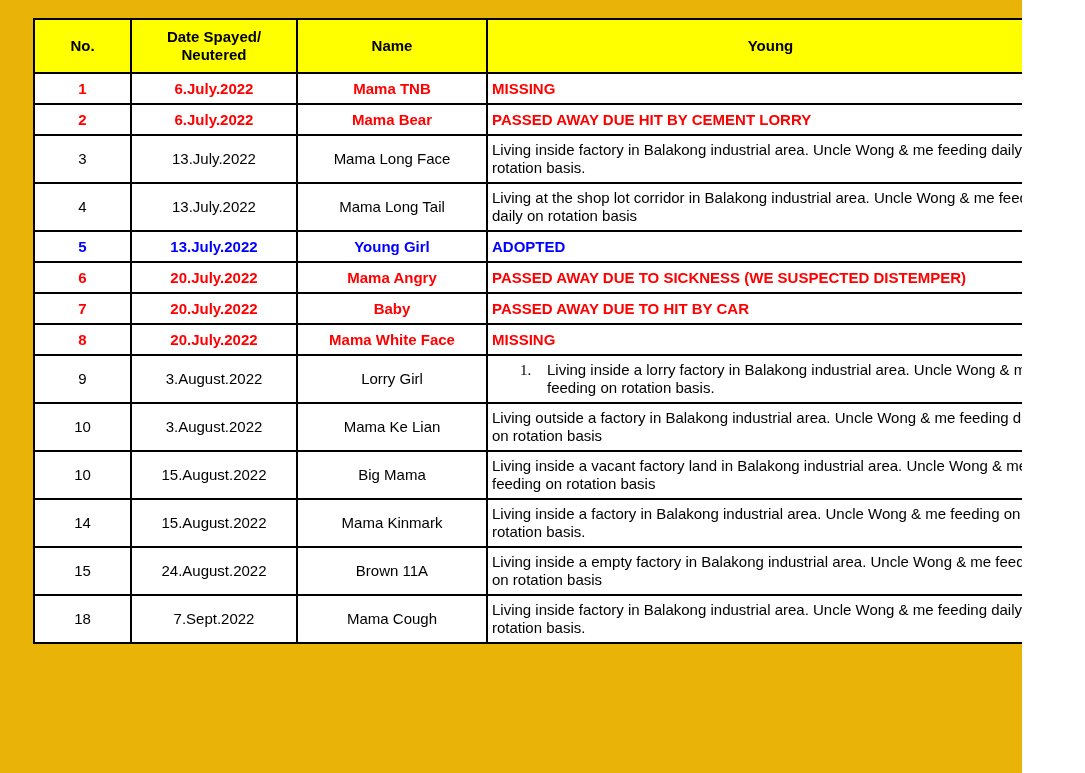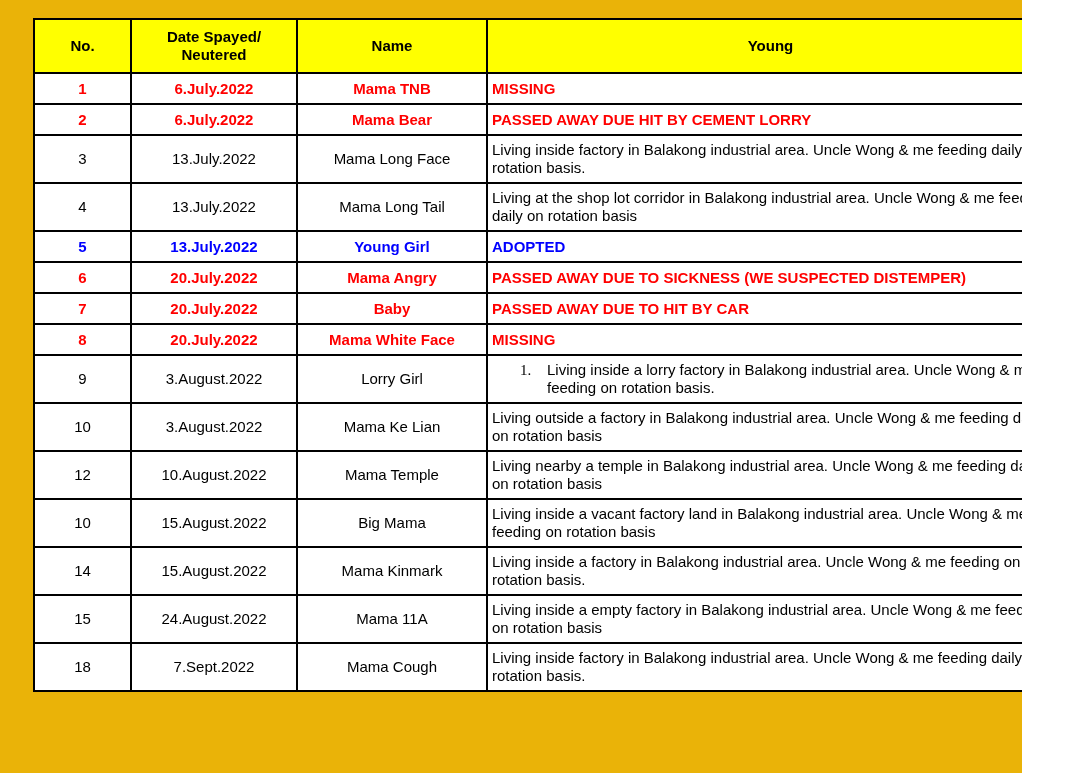--- a/index.html
+++ b/index.html
@@ -152,41 +152,35 @@
               </div>
             </td>
   </tr>
           <tr class="row black">
     <td class="cell-center">10</td>
     <td class="cell-center">3.August.2022</td>
     <td class="cell-center">Mama Ke Lian</td>
     <td class="cell-status">Living outside a factory in Balakong industrial area. Uncle Wong &amp; me feeding daily on rotation basis</td>
   </tr>
           <tr class="row black">
-    <td class="cell-center">12</td>
-    <td class="cell-center">10.August.2022</td>
-    <td class="cell-center">Mama Temple</td>
-    <td class="cell-status">Living nearby a temple in Balakong industrial area. Uncle Wong &amp; me feeding daily on rotation basis</td>
-  </tr>
-          <tr class="row black">
     <td class="cell-center">10</td>
     <td class="cell-center">15.August.2022</td>
     <td class="cell-center">Big Mama</td>
     <td class="cell-status">Living inside a vacant factory land in Balakong industrial area. Uncle Wong &amp; me feeding on rotation basis</td>
   </tr>
           <tr class="row black">
     <td class="cell-center">14</td>
     <td class="cell-center">15.August.2022</td>
     <td class="cell-center">Mama Kinmark</td>
     <td class="cell-status">Living inside a factory in Balakong industrial area. Uncle Wong &amp; me feeding on rotation basis.</td>
   </tr>
           <tr class="row black">
     <td class="cell-center">15</td>
     <td class="cell-center">24.August.2022</td>
-    <td class="cell-center">Mama 11A</td>
+    <td class="cell-center">Brown 11A</td>
     <td class="cell-status">Living inside a empty factory in Balakong industrial area. Uncle Wong &amp; me feeding on rotation basis</td>
   </tr>
           <tr class="row black">
     <td class="cell-center">18</td>
     <td class="cell-center">7.Sept.2022</td>
     <td class="cell-center">Mama Cough</td>
     <td class="cell-status">Living inside factory in Balakong industrial area. Uncle Wong &amp; me feeding daily on rotation basis.</td>
   </tr>
         </tbody>
     </table>

